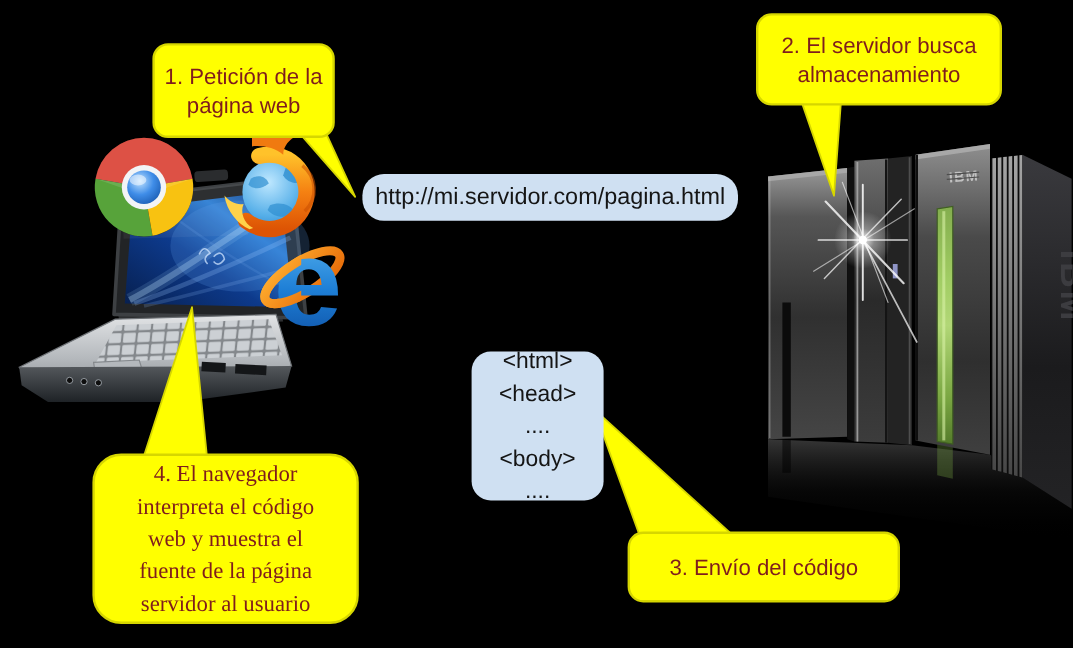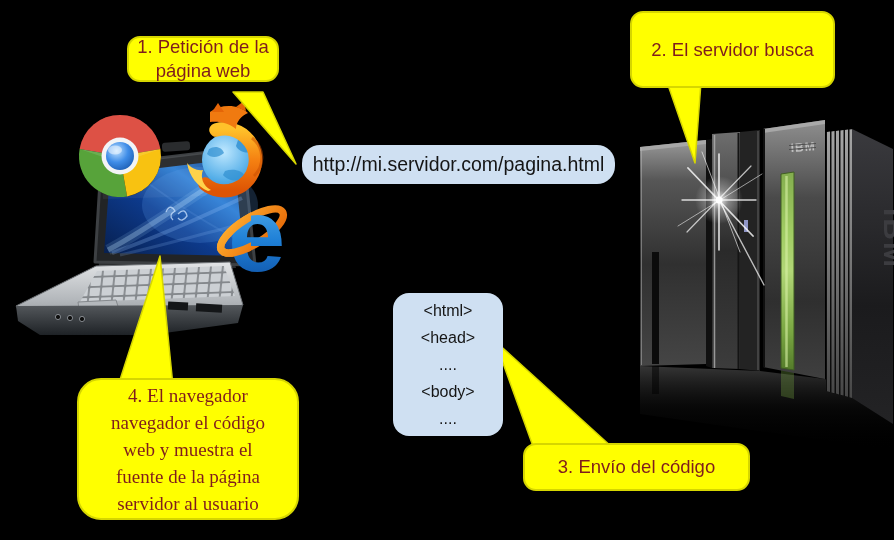--- a/index.html
+++ b/index.html
@@ -7,30 +7,30 @@
     position:relative;width:894px;height:540px;background:#000;overflow:hidden;
     font-family:"Liberation Sans",sans-serif;
   }
   #art{position:absolute;left:0;top:0;z-index:1;}
   .callout{
     position:absolute;z-index:2;background:#ffff00;border:2px solid #d6d600;
     display:flex;flex-direction:column;justify-content:center;align-items:center;
     text-align:center;color:#7f1d1d;box-sizing:border-box;
   }
   .callout .ln{display:block;white-space:nowrap;}
-  #callout-1{left:127px;top:36px;width:152px;height:46px;border-radius:13px;font-size:18.5px;line-height:24px;}
+  #callout-1{left:127px;top:36px;width:152px;height:79px;border-radius:13px;font-size:18.5px;line-height:24px;}
   #callout-2{left:630px;top:11px;width:205px;height:77px;border-radius:13px;font-size:18.5px;line-height:24px;}
-  #callout-3{left:523px;top:443px;width:227px;height:48px;border-radius:13px;font-size:18.5px;line-height:26px;}
+  #callout-3{left:523px;top:443px;width:227px;height:59px;border-radius:13px;font-size:18.5px;line-height:26px;}
   #callout-4{left:77px;top:378px;width:222px;height:142px;border-radius:24px;font-size:19px;line-height:27px;font-family:Liberation Serif, serif;}
   .infobox{
     position:absolute;z-index:2;background:#cfe0f2;color:#151515;box-sizing:border-box;
     display:flex;flex-direction:column;justify-content:center;align-items:center;text-align:center;
   }
   #url-box{left:302px;top:145px;width:313px;height:39px;border-radius:18px;font-size:19.5px;}
-  #code-box{left:393px;top:293px;width:110px;height:143px;border-radius:16px;font-size:16px;line-height:27px;}
+  #code-box{left:393px;top:293px;width:110px;height:124px;border-radius:16px;font-size:19px;line-height:27px;}
   #code-box .ln{display:block;white-space:nowrap;}
 </style>
 </head>
 <body>
 
 <div id="scene">
 
   <svg id="art" width="894" height="540" viewBox="0 0 894 540">
     <defs>
       <linearGradient id="wall" x1="0" y1="1" x2="1" y2="0">
@@ -251,29 +251,30 @@
     </g>
   </svg>
 
   <div class="callout" id="callout-1">
     <span class="ln">1. Petición de la</span>
     <span class="ln">página web</span>
   </div>
 
   <div class="callout" id="callout-2">
     <span class="ln">2. El servidor busca</span>
+    <span class="ln">almacenamiento</span>
   </div>
 
   <div class="callout" id="callout-3">
     <span class="ln">3. Envío del código</span>
   </div>
 
   <div class="callout" id="callout-4">
     <span class="ln">4. El navegador</span>
-    <span class="ln">navegador el código</span>
+    <span class="ln">interpreta el código</span>
     <span class="ln">web y muestra el</span>
     <span class="ln">fuente de la página</span>
     <span class="ln">servidor al usuario</span>
   </div>
 
   <div class="infobox" id="url-box">
     <span>http://mi.servidor.com/pagina.html</span>
   </div>
 
   <div class="infobox" id="code-box">

